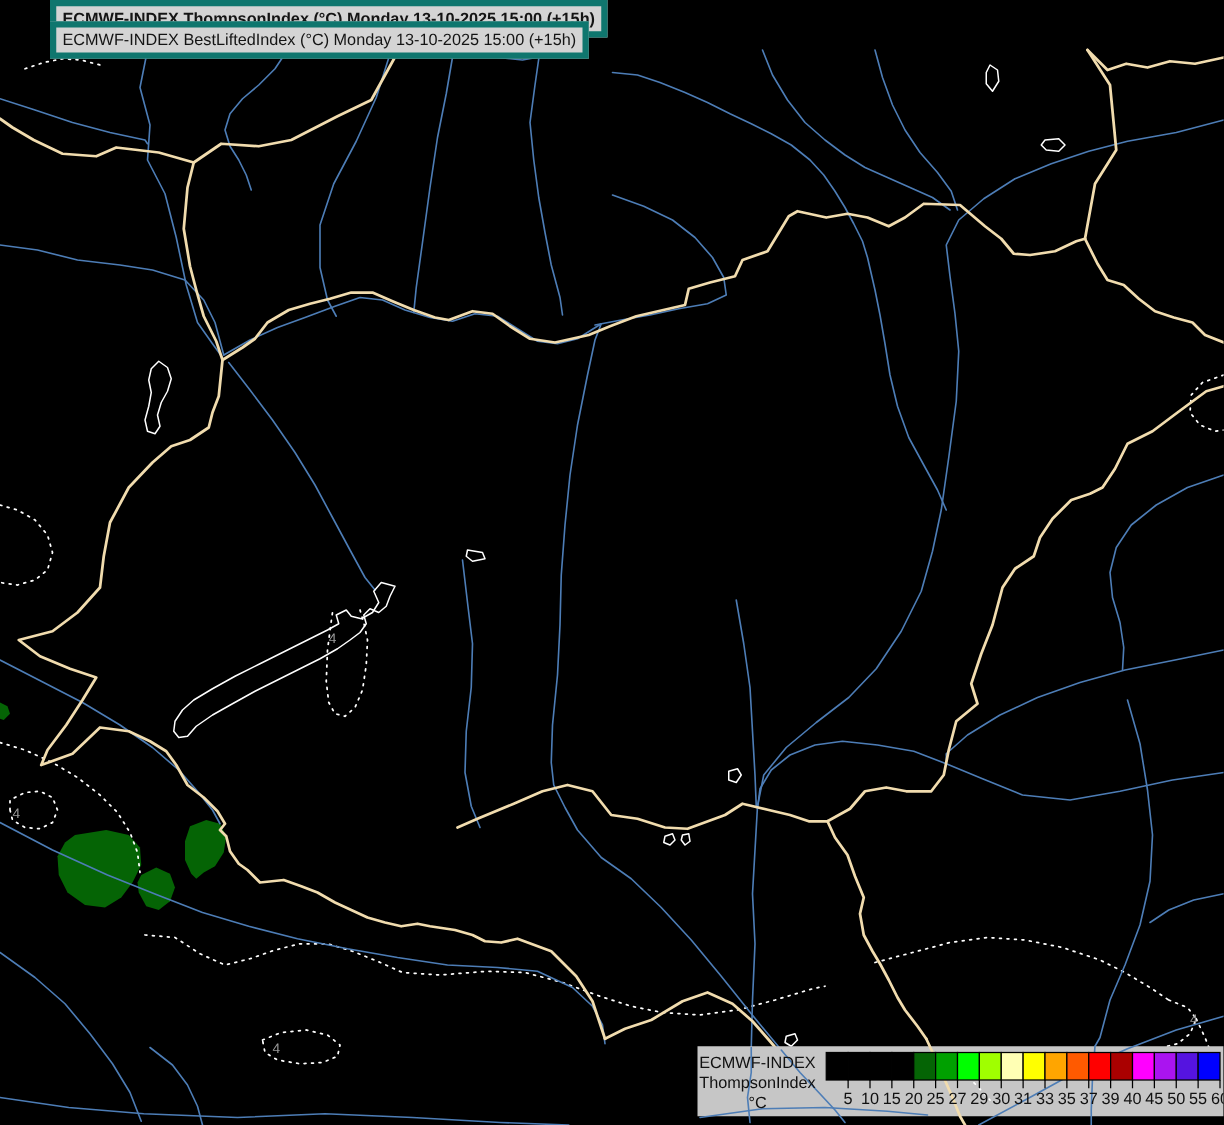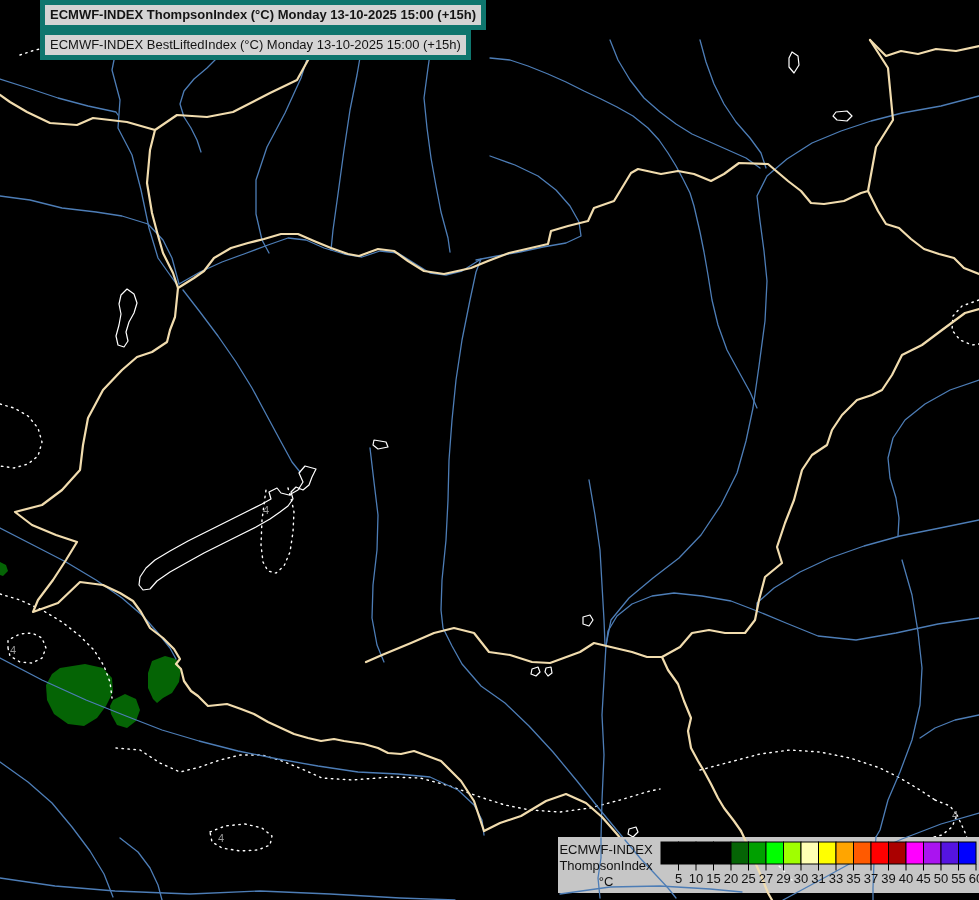--- a/index.html
+++ b/index.html
@@ -2,21 +2,21 @@
 <html style="--tan: #f1dcae; --river: #4d7db6; --lake: #ffffff; --contour: #ffffff; --patch: #056405;"><head>
 <meta charset="utf-8">
 <style>
   html,body{margin:0;padding:0;background:#000;}
   .stage{position:relative;width:979px;height:900px;background:#000;overflow:hidden;
          font-family:"Liberation Sans",sans-serif;}
   svg{position:absolute;left:0;top:0;}
   .titlebar{position:absolute;left:0;background:#d4d4d4;border:5px solid #0f766e;
             color:#141414;font-size:13px;line-height:16px;padding:2px 5px;white-space:nowrap;margin-left:40px;}
   #titlebar-1{top:0;font-weight:bold;}
-  #titlebar-2{top:30px;font-weight:normal;}
+  #titlebar-2{top:17px;font-weight:normal;}
   .border{fill:none;stroke:var(--tan,#f1dcae);stroke-width:2.2;stroke-linejoin:round;stroke-linecap:round;}
   .river{fill:none;stroke:var(--river,#4d7db6);stroke-width:1.3;stroke-linejoin:round;stroke-linecap:round;}
   .contour{fill:none;stroke:var(--contour,#fff);stroke-width:1.4;stroke-dasharray:1.5 4.5;stroke-linecap:round;}
   .lake{fill:none;stroke:var(--lake,#fff);stroke-width:1.2;stroke-linejoin:round;}
   .patch{fill:var(--patch,#056405);stroke:none;}
   .legend-text{fill:#111;font-family:"Liberation Sans",sans-serif;font-size:13px;text-anchor:middle;}
   .ctr-label{fill:#9a9a9a;font-family:"Liberation Sans",sans-serif;font-size:11px;text-anchor:middle;}
 </style>
 </head>
 <body>

